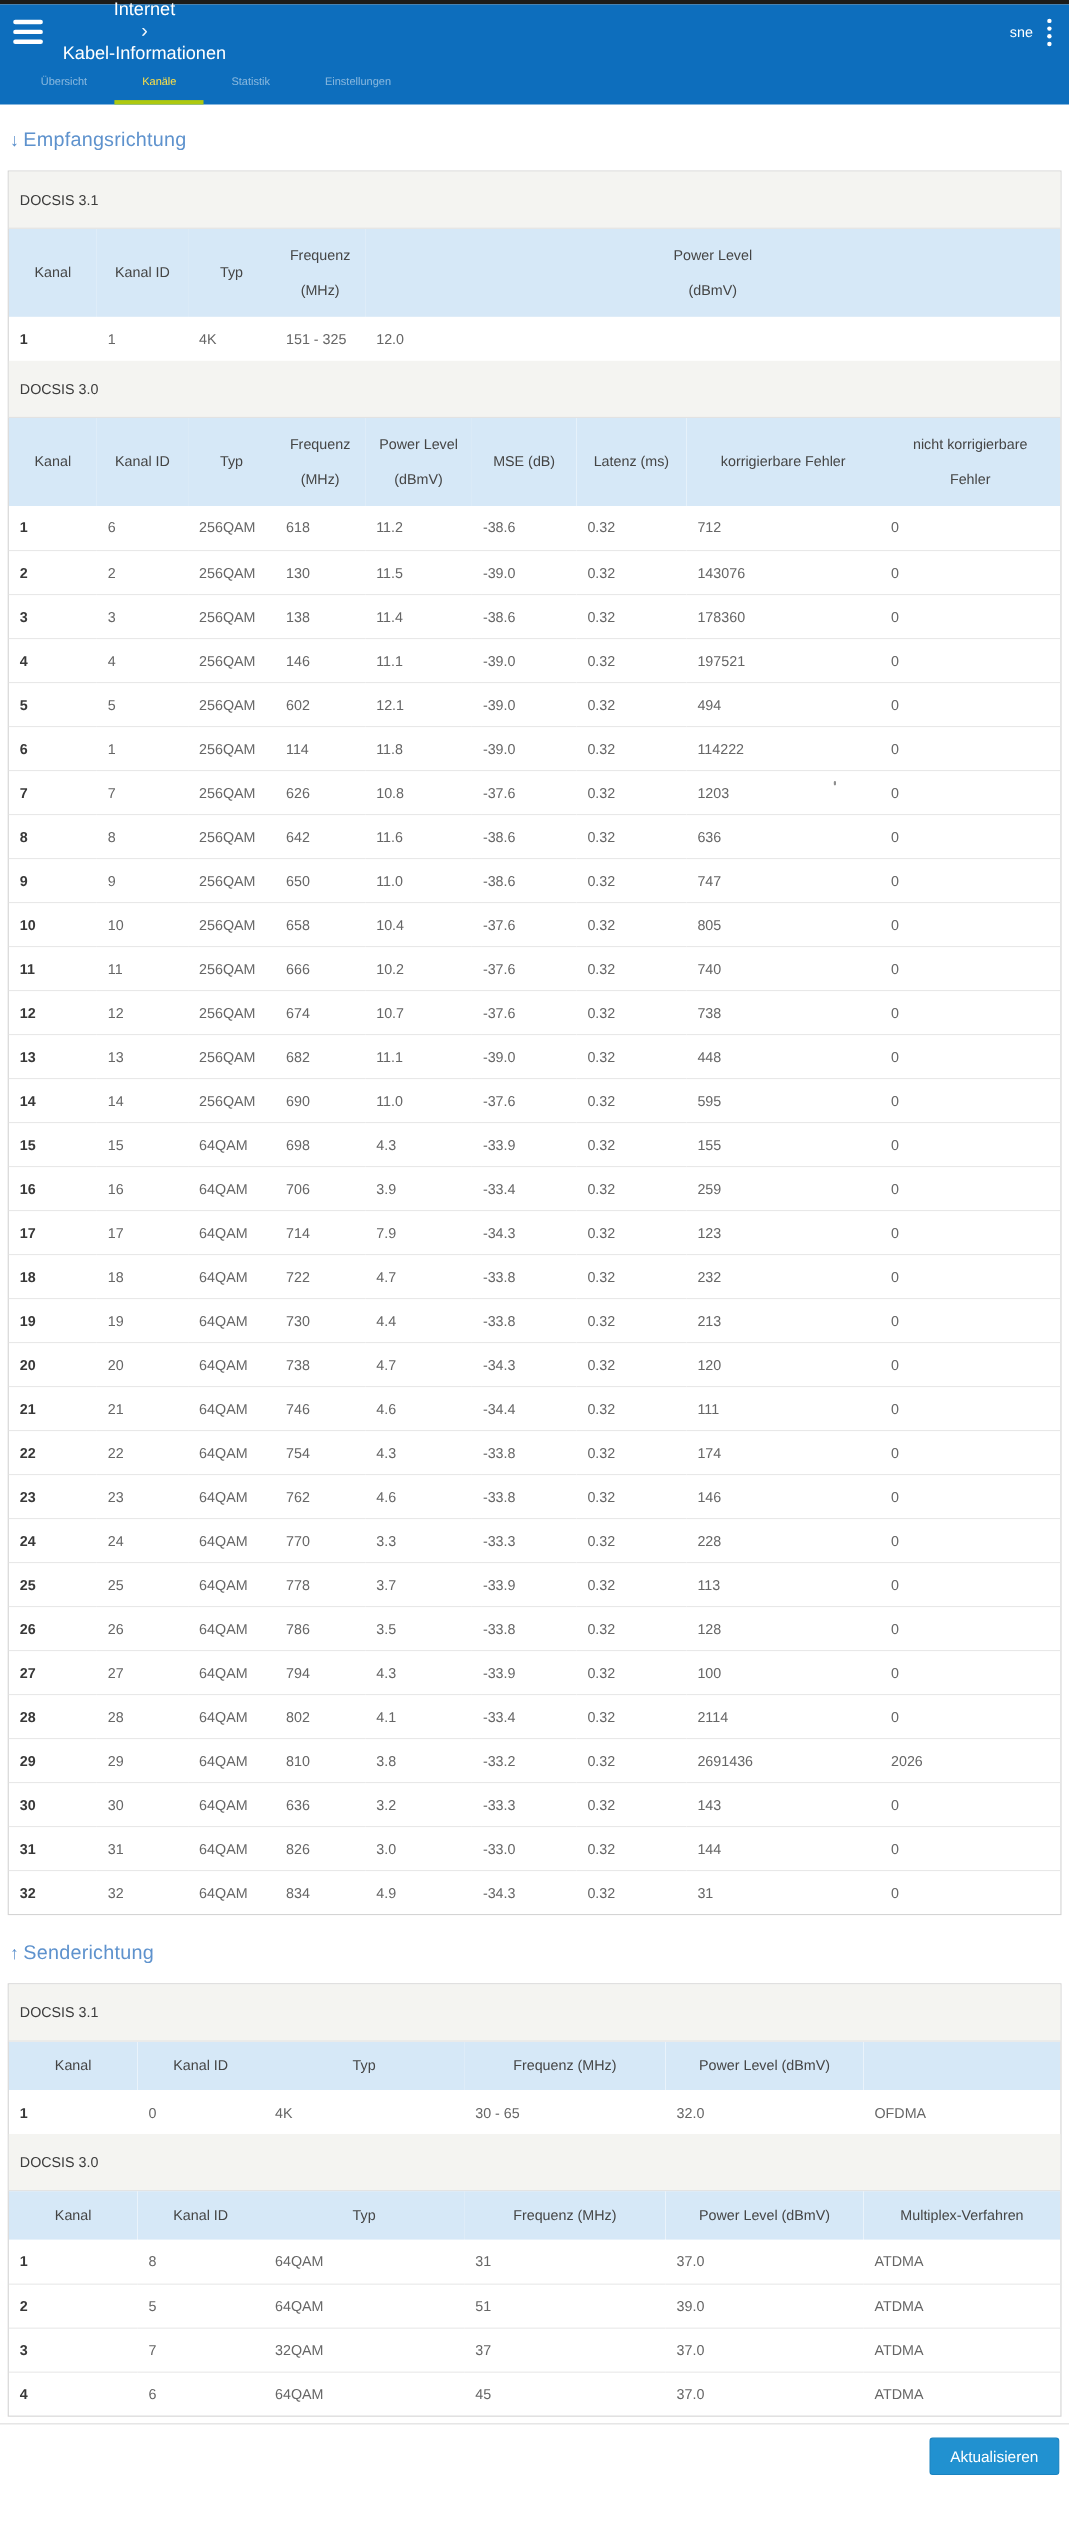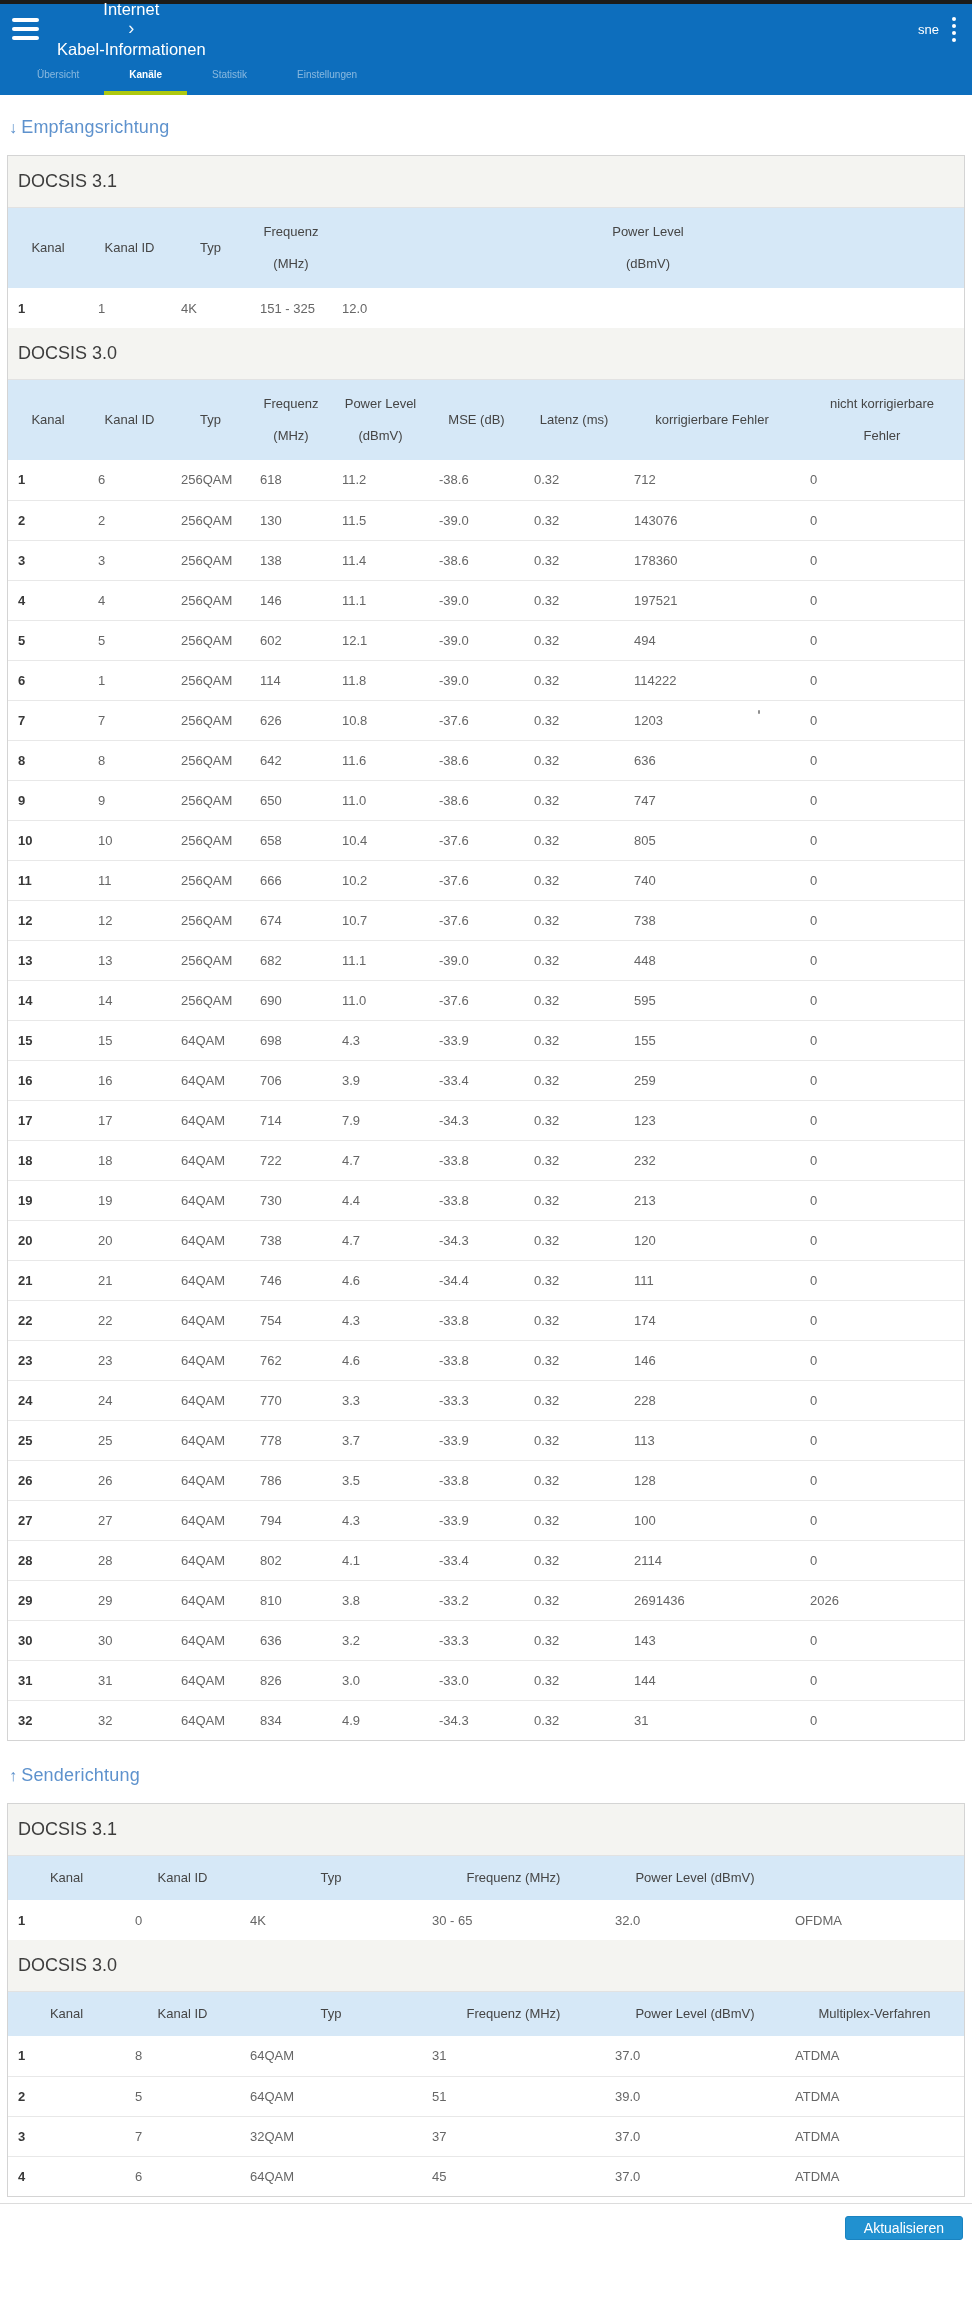--- a/index.html
+++ b/index.html
@@ -15,50 +15,50 @@
   .crumb { margin-left: 18px; font-size: 16.5px; display: flex; align-items: center; flex-direction: column; }
   .crumb .sep { margin: 0 7px; font-size: 18px; font-weight: 400; opacity: .95; position: relative; top: -1px; }
   .bar-right { margin-left: auto; display: flex; align-items: center; gap: 9px; }
   .user { font-size: 13px; }
   .kebab { display: flex; flex-direction: column; gap: 3px; padding: 3px 4px; cursor: pointer; }
   .kebab i { width: 4px; height: 4px; border-radius: 50%; background: #fff; }
 
   .tabs { display: flex; padding: 0 12px; height: 41px; }
   .tab { padding: 0 25px; display: flex; align-items: center; font-size: 10px;
     color: rgba(255,255,255,.5); position: relative; cursor: pointer; }
-  .tab.active { color: #ffffff; font-weight: 700; }
+  .tab.active { color: #fde047; font-weight: 400; }
   .tab.active::after { content: ""; position: absolute; left: 0; right: 0; bottom: 0;
     height: 4px; background: var(--tab-underline, #aec90f); }
 
   
   main { padding: 12px 7px 0; }
   .sec-title { color: var(--section-title, #5e92cd); font-size: 18px; font-weight: 400;
     margin: 10px 2px 17px; letter-spacing: .2px; }
   .sec-title .arrow { font-size: 16px; margin-right: 4px; }
   section + section .sec-title { margin-top: 24px; }
 
   .panel { border: 1px solid #d4d4d4; }
   .label-row { background: var(--label-bg, #f4f4f1); height: 52px; display: flex; align-items: center;
-    padding: 0 10px; font-size: 18px; color: #3d3d3d; border-bottom: 1px solid #e2e2e2; }
+    padding: 0 10px; font-size: 13px; color: #3d3d3d; border-bottom: 1px solid #e2e2e2; }
   table { width: 100%; border-collapse: collapse; table-layout: fixed; font-size: 13px; }
   thead tr { background: var(--thead-bg, #d6e8f7); }
   th { text-align: center; padding: 0 10px; font-weight: 400; color: #454545;
     white-space: pre-line; vertical-align: middle; overflow: hidden; }
   table.rx thead th { height: 80px; line-height: 2.5; }
   table.tx thead th { height: 44px; line-height: 1.2; }
   td { height: 40px; padding: 0 10px; color: #666; border-top: 1px solid #e8e8e8; vertical-align: middle;
     overflow: hidden; white-space: nowrap; }
   tbody tr:first-child td { border-top: none; }
   td.c0 { color: #383838; font-weight: 700; }
 
   
   .footer-divider { border-top: 1px solid #dcdcdc; margin-top: 6px; }
   .footer { display: flex; justify-content: flex-end; padding: 12px 9px; }
   .refresh { background: var(--button-blue, #2191d0); color: #fff; border: 1px solid #1a83c0;
-    border-radius: 3px; font-size: 14px; font-family: inherit; padding: 0 18px; height: 24px;
+    border-radius: 3px; font-size: 14px; font-family: inherit; padding: 0 18px; height: 34px;
     min-width: 115px; cursor: pointer; }
 
   .speck { position: absolute; left: 758px; top: 710px; width: 2px; height: 4px;
     background: #8f8f8f; border-radius: 1px; }
 </style>
 </head>
 <body>
 
 <div class="topstrip"></div>
 

